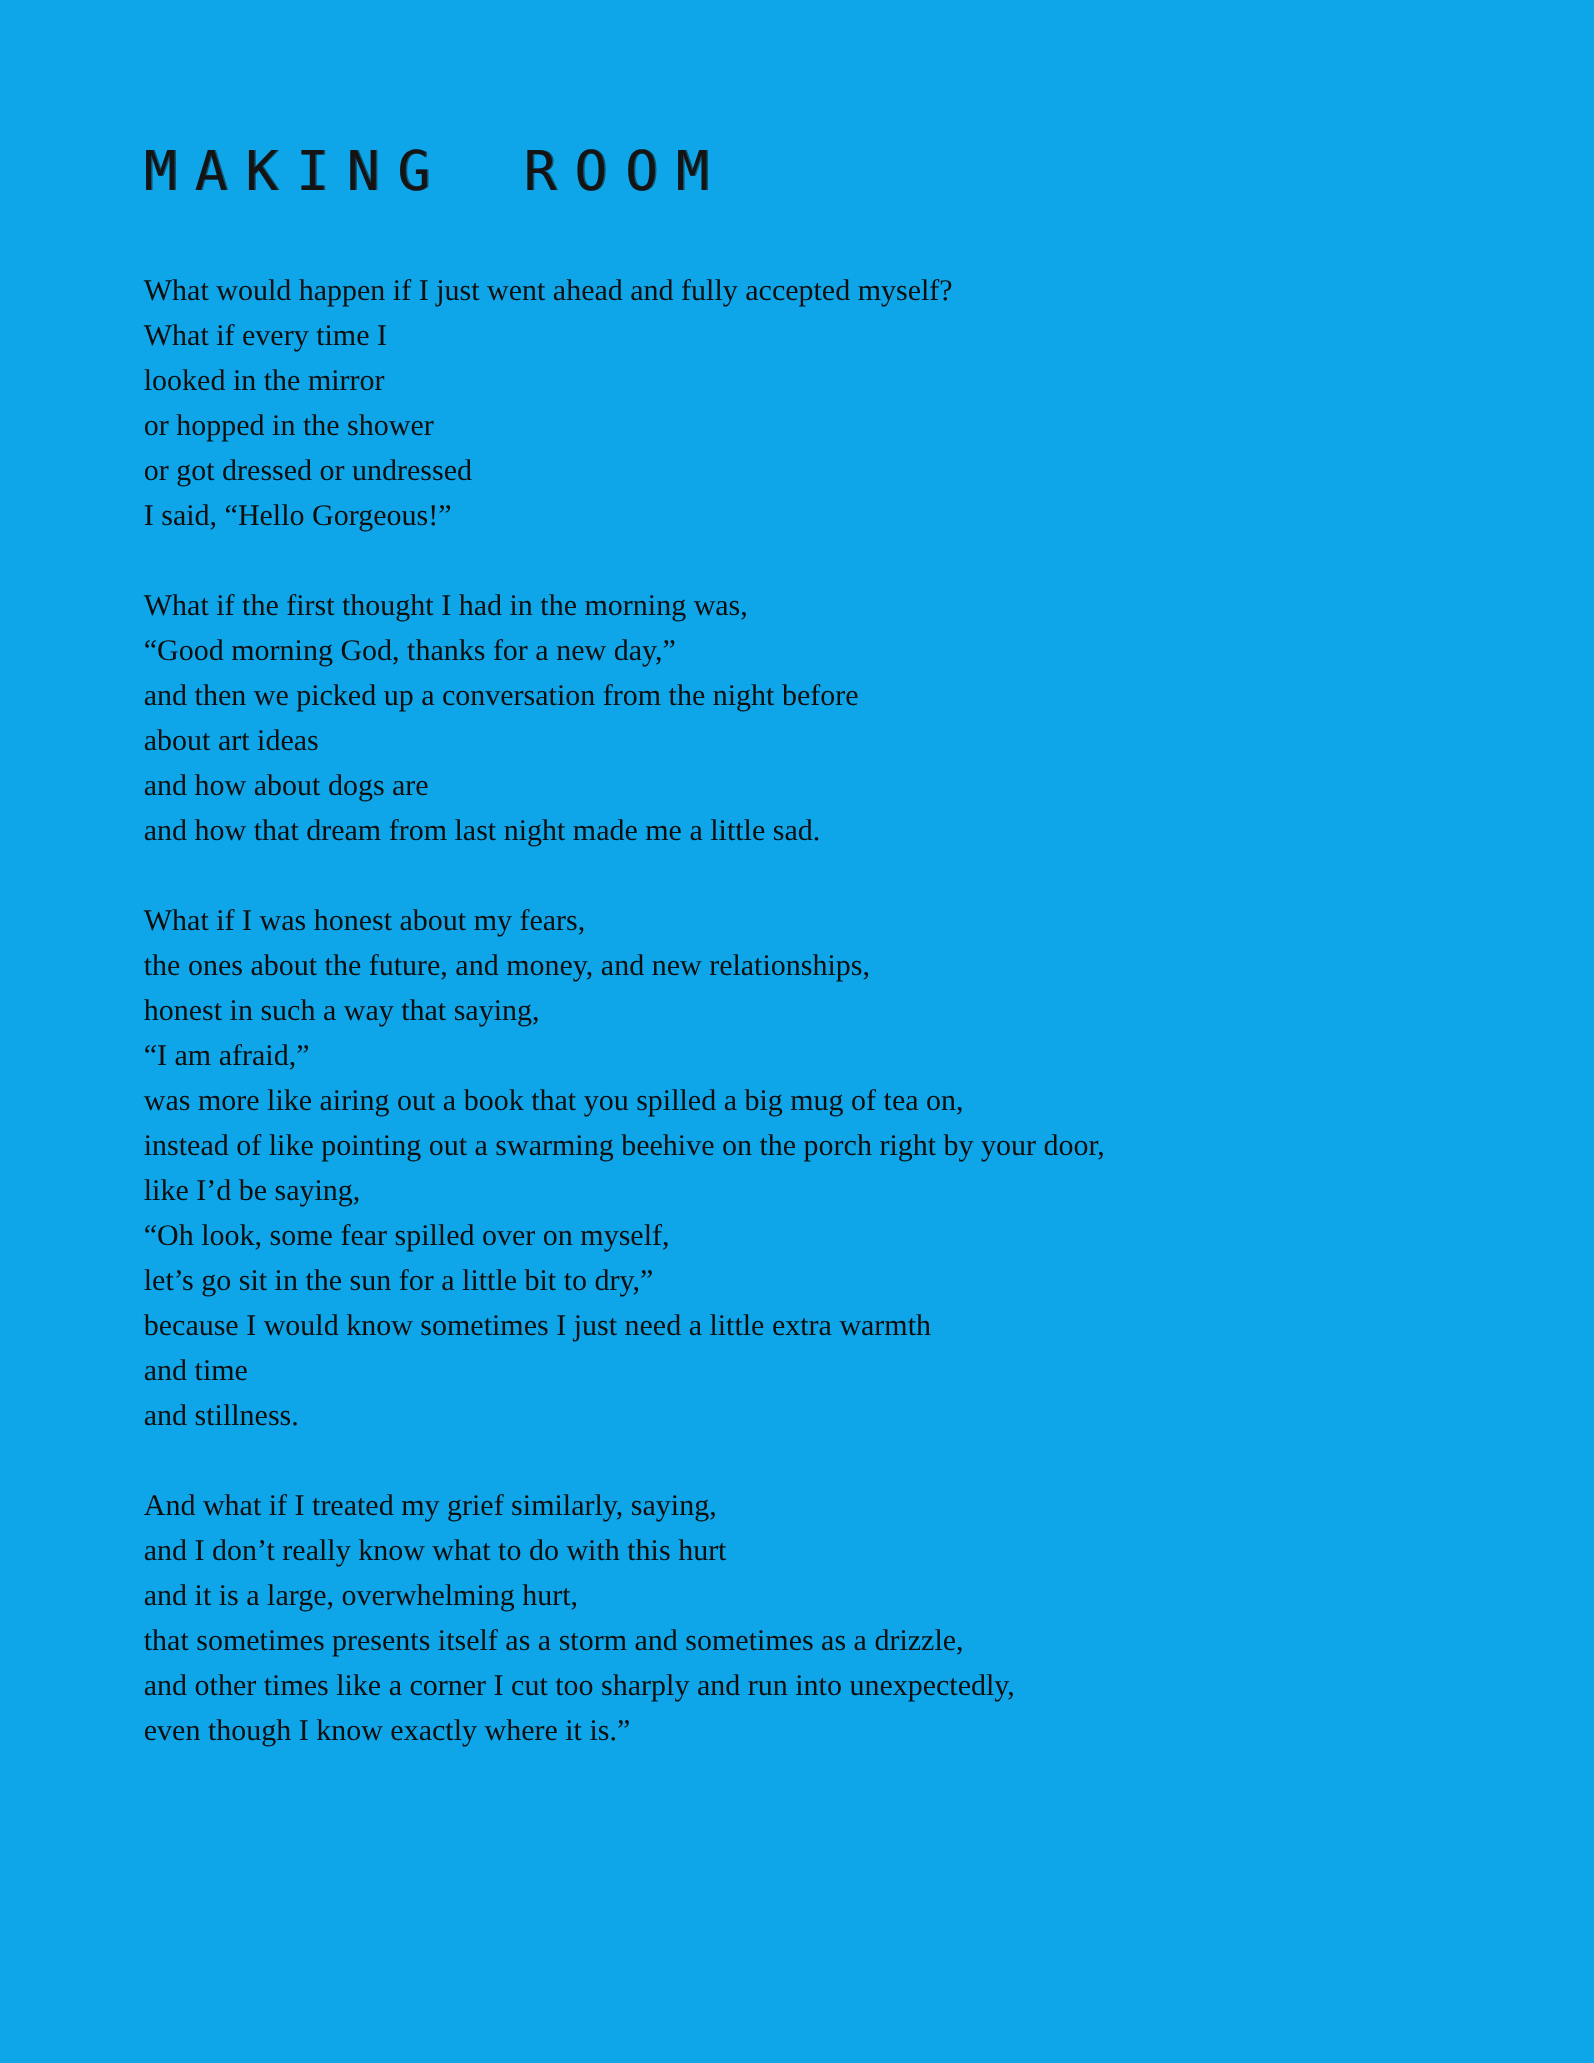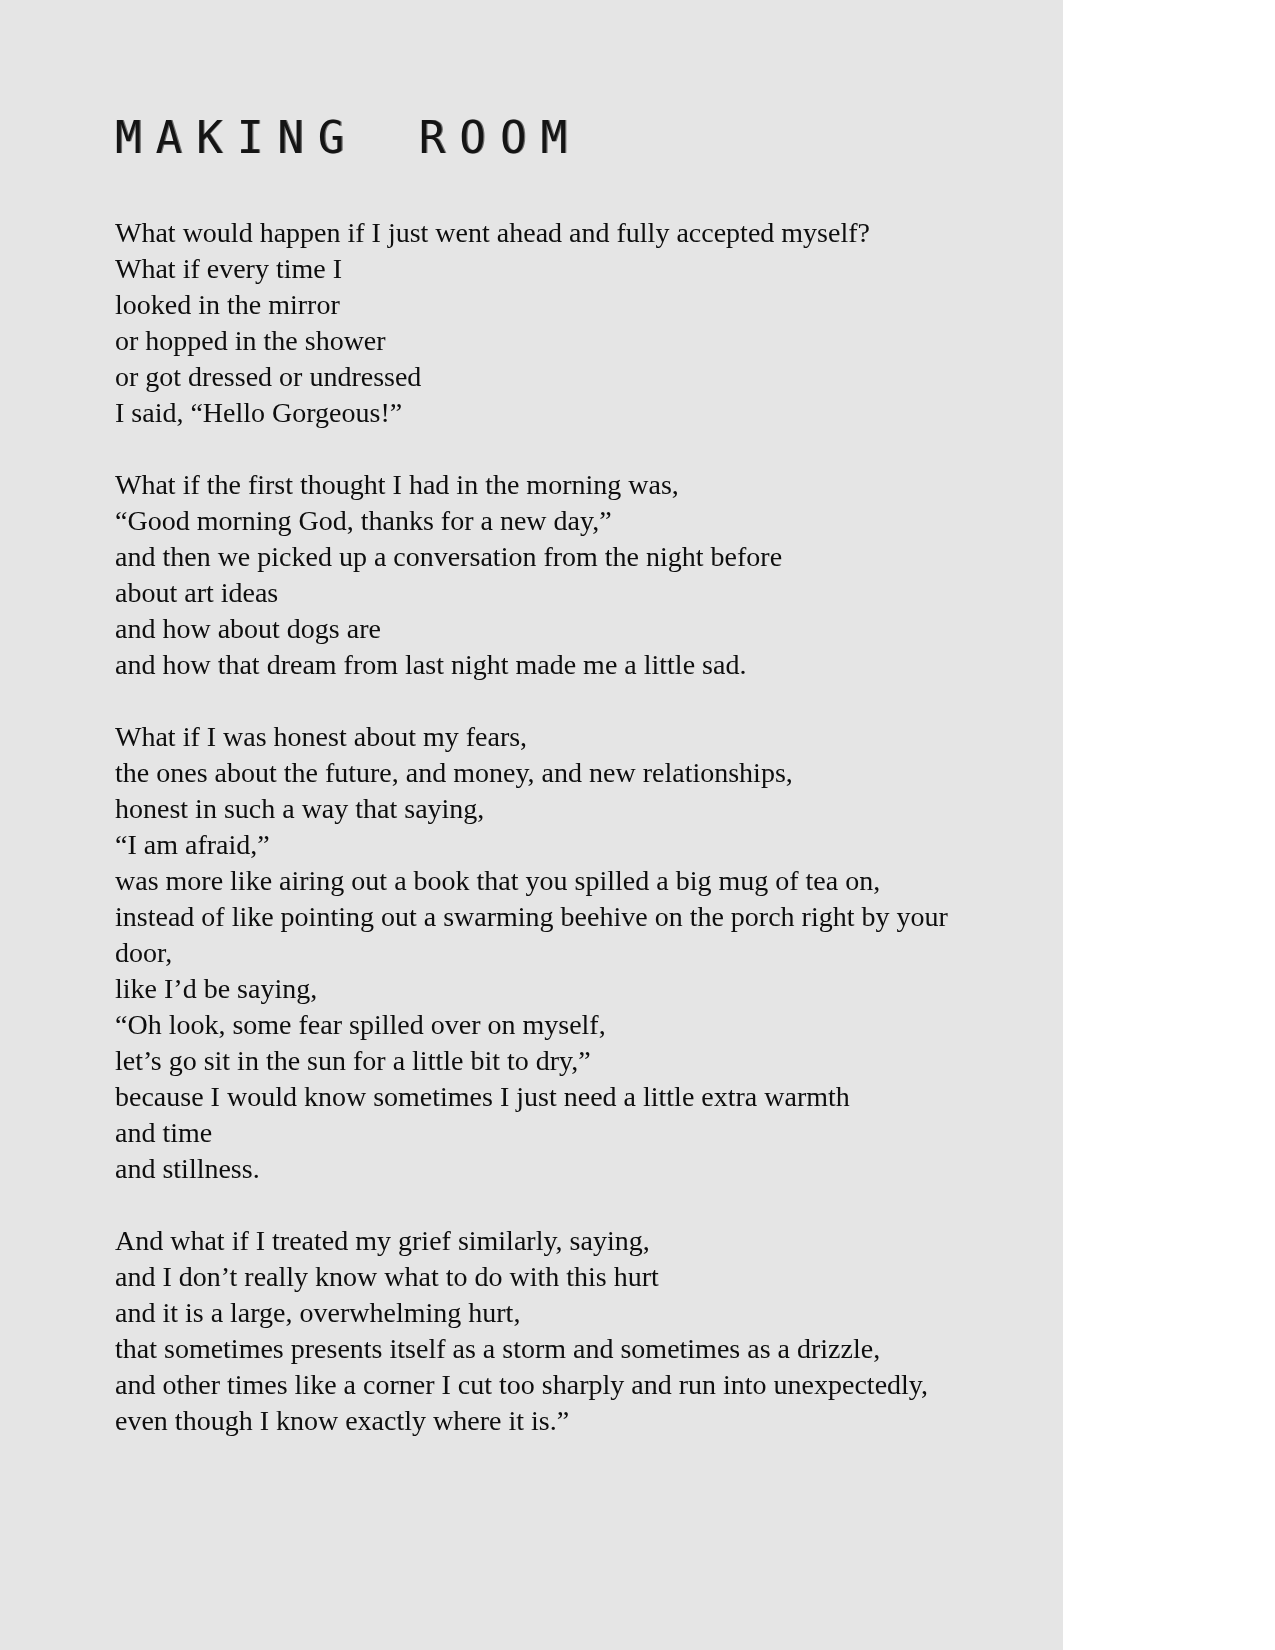--- a/index.html
+++ b/index.html
@@ -13,41 +13,41 @@
     height: 1650px;
     position: relative;
     font-family: "Liberation Serif", serif;
     color: #111111;
   }
 
   .page {
     position: absolute;
     top: 0;
     left: 0;
-    width: 1063px;
+    width: 1275px;
     height: 1650px;
-    background: #e5e5e5;
+    background: #0ea5e9;
     padding: 112px 115px 60px 115px;
   }
 
   .poem-title {
     font-family: "DejaVu Sans Mono", "Liberation Mono", monospace;
     font-size: 44px;
     font-weight: 400;
     letter-spacing: 0.32em;
     word-spacing: 0.45em;
     color: #141414;
     text-transform: uppercase;
     margin-bottom: 52px;
     
     text-shadow: 1.2px 0 0 rgba(20,20,20,0.55);
   }
 
   .poem-body {
-    font-size: 28px;
+    font-size: 24px;
     line-height: 36px;
     color: #0e0e0e;
   }
 
   .stanza {
     margin-bottom: 36px;
   }
 
   .stanza:last-child {
     margin-bottom: 12px;

